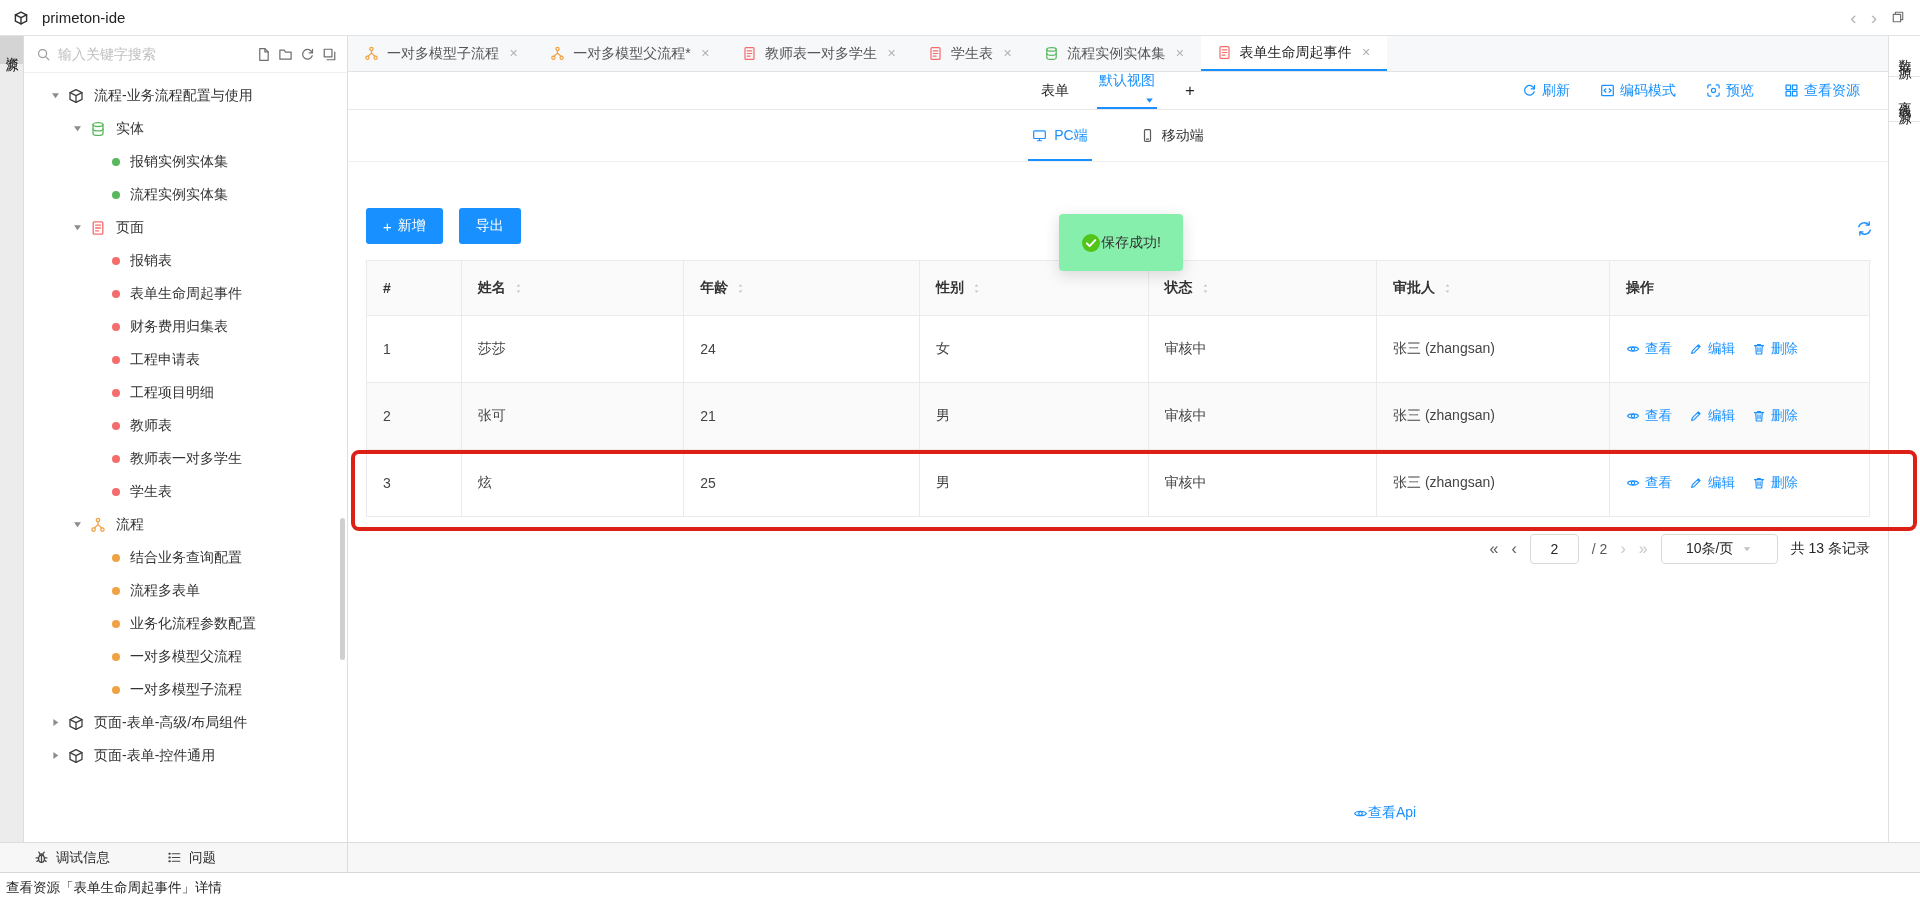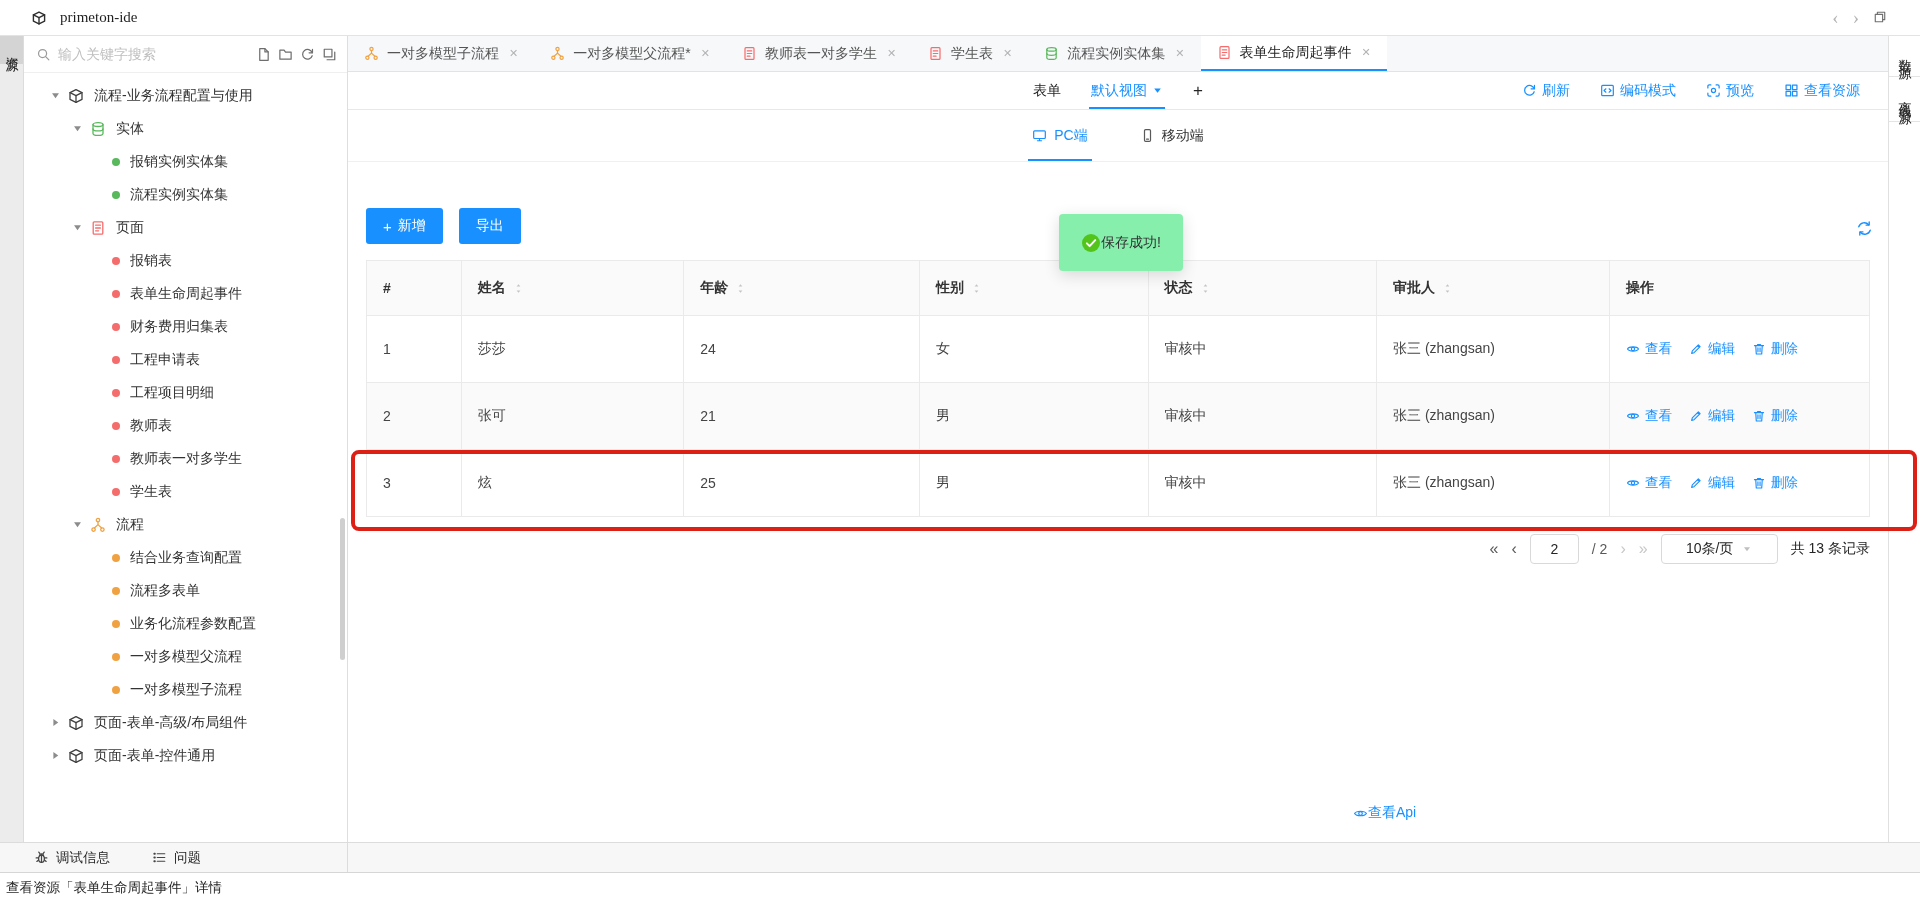--- a/index.html
+++ b/index.html
@@ -1,21 +1,21 @@
 <!DOCTYPE html>
 <html><head>
 <meta charset="utf-8">
 <style>
   * { box-sizing: border-box; margin: 0; padding: 0; }
   html,body { width:1920px; height:902px; }
   body { font-family:"Liberation Sans","DejaVu Sans",sans-serif; font-size:14px; color:#262626; background:#fff; overflow:hidden; }
   .app { position:relative; width:1920px; height:902px; display:flex; flex-direction:column; background:#fff; }
 
   
-  .titlebar { flex:0 0 36px; display:flex; align-items:center; padding:0 32px; border-bottom:1px solid #e3e3e3; background:#fff;font-family:Liberation Serif, serif; }
+  .titlebar { flex:0 0 36px; display:flex; align-items:center; padding:0 14px; border-bottom:1px solid #e3e3e3; background:#fff; }
   .logo { width:20px; height:20px; color:#2f2f2f; margin-right:8px; display:flex; align-items:center; }
   .app-title { font-size:15px; font-weight:500; color:#1f1f1f; }
   .tb-right { margin-left:auto; display:flex; align-items:center; gap:14px; }
   .tb-nav { font-size:19px; color:#b5b5b5; line-height:1; cursor:pointer; }
   .tb-win { width:15px; height:15px; color:#6f6f6f; cursor:pointer; }
 
   
   .workspace { flex:1; display:flex; min-height:0; }
 
   .left-rail { flex:0 0 24px; background:#ececec; border-right:1px solid #dcdcdc; }
@@ -46,21 +46,21 @@
   .center { flex:1; min-width:0; display:flex; flex-direction:column; background:#fff; }
   .tabbar { flex:0 0 36px; background:#f7f8fa; border-bottom:1px solid #e3e3e3; display:flex; align-items:stretch; overflow:hidden; }
   .etab { display:flex; align-items:center; gap:8px; padding:0 16px; font-size:14px; color:#555; cursor:pointer; }
   .etab .e-ic { font-size:15px; display:flex; }
   .etab .e-close { font-size:11px; color:#b3b3b3; margin-left:2px; }
   .etab.active { background:#fff; color:#262626; border-bottom:2px solid #1890ff; }
 
   .viewbar { flex:0 0 38px; border-bottom:1px solid #e8e8e8; display:flex; align-items:center; position:relative; }
   .vb-center { position:absolute; left:50%; transform:translateX(-50%); height:100%; display:flex; align-items:center; gap:30px; }
   .vb-form { color:#262626; cursor:pointer; }
-  .vb-view { position:relative; height:100%; display:flex; align-items:center; gap:5px; color:#1890ff; cursor:pointer; }
+  .vb-view { position:relative; height:100%; display:flex; align-items:flex-end; gap:5px; color:#1890ff; cursor:pointer;flex-direction:column; }
   .vb-view::after { content:""; position:absolute; left:-2px; right:-2px; bottom:0; height:2px; background:#1890ff; }
   .vb-caret { font-size:11px; display:flex; color:#1890ff; }
   .vb-add { color:#262626; font-size:17px; cursor:pointer; }
   .vb-actions { margin-left:auto; display:flex; align-items:center; gap:30px; padding-right:28px; }
   .vb-action { display:flex; align-items:center; gap:5px; color:#1890ff; font-size:14px; cursor:pointer; }
   .vb-action .ic { font-size:15px; display:flex; }
 
   .devicebar { flex:0 0 52px; border-bottom:1px solid #f0f0f0; display:flex; align-items:stretch; justify-content:center; gap:52px; }
   .device-tab { display:flex; align-items:center; gap:7px; font-size:14px; color:#333; position:relative; cursor:pointer; }
   .device-tab .ic { font-size:15px; display:flex; color:#595959; }
@@ -98,21 +98,21 @@
   .sync-btn { position:absolute; left:1508px; top:58px; color:#1890ff; font-size:17px; display:flex; cursor:pointer; }
   .api-link { position:absolute; left:1005px; top:642px; display:flex; align-items:center; color:#1890ff; font-size:14px; cursor:pointer; }
   .api-link .ic { font-size:15px; display:flex; }
 
   .right-rail { flex:0 0 32px; border-left:1px solid #e0e0e0; background:#fff; display:flex; flex-direction:column; }
   .rr-tab { padding:13px 0 15px; display:flex; justify-content:center; border-bottom:1px solid #e4e4e4; cursor:pointer; }
   .rr-tab .vtext { letter-spacing:4px; }
 
   
   .footer { flex:0 0 30px; background:#f7f7f7; border-top:1px solid #dcdcdc; display:flex; align-items:stretch; }
-  .footer-left { width:348px; border-right:1px solid #dcdcdc; display:flex; align-items:center; gap:42px; padding-left:34px; }
+  .footer-left { width:348px; border-right:1px solid #dcdcdc; display:flex; align-items:center; gap:57px; padding-left:34px; }
   .foot-item { display:flex; align-items:center; gap:7px; font-size:13.5px; color:#262626; cursor:pointer; }
   .foot-item .ic { font-size:15px; color:#444; display:flex; }
   .statusbar { flex:0 0 30px; background:#fff; border-top:1px solid #d6d6d6; display:flex; align-items:center; padding-left:6px; font-size:13.5px; color:#262626; }
 
   .annotation-rect { position:absolute; left:351px; top:450px; width:1566px; height:81px; border:4px solid #dd2016; border-radius:8px; z-index:30; pointer-events:none; }
   .ic svg, .t-icon svg, .e-ic svg { display:block; }
 </style>
 </head>
 <body>
 

